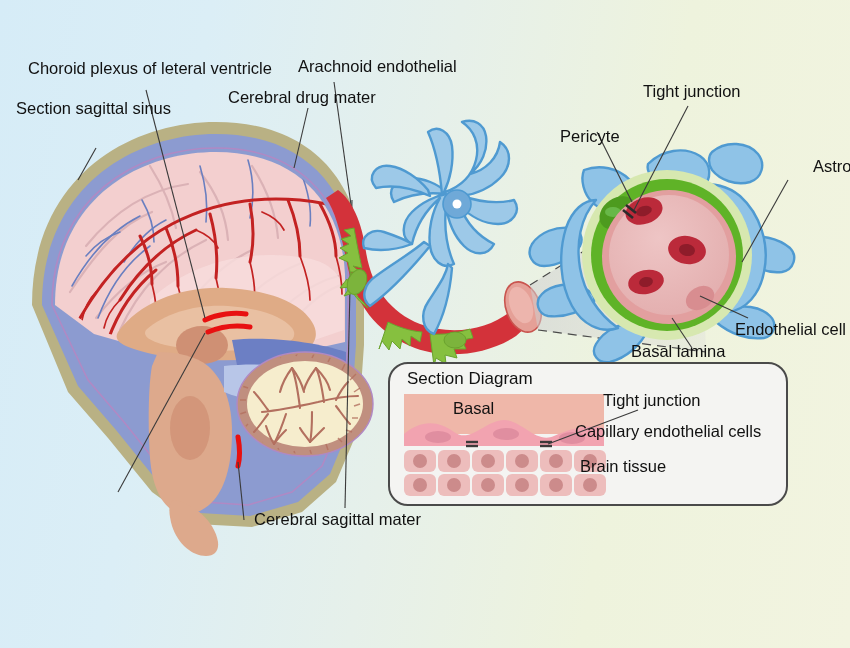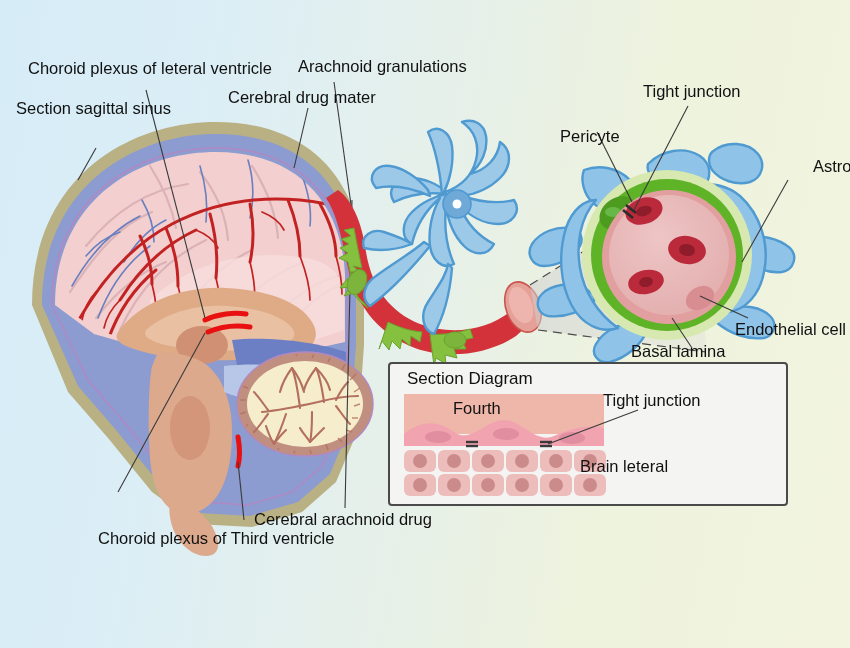--- a/index.html
+++ b/index.html
@@ -338,39 +338,38 @@
       <path d="M692,348 L672,318"></path>
     </g>
   </svg>
 
   <div class="lbl" style="left:28px;top:60px;">Choroid plexus of leteral ventricle</div>
 
   <div class="lbl" style="left:16px;top:100px;">Section sagittal sinus</div>
 
   <div class="lbl" style="left:228px;top:89px;">Cerebral drug mater</div>
 
-  <div class="lbl" style="left:298px;top:58px;">Arachnoid granulations</div>
+  <div class="lbl" style="left:298px;top:58px;">Arachnoid endothelial</div>
 
   <div class="lbl" style="left:560px;top:128px;">Pericyte</div>
 
   <div class="lbl" style="left:643px;top:83px;">Tight junction</div>
 
   <div class="lbl" style="left:765px;top:158px;margin-left:48px;">Astrocyte</div>
 
   <div class="lbl" style="left:735px;top:321px;">Endothelial cell</div>
 
   <div class="lbl" style="left:631px;top:343px;">Basal lamina</div>
 
 
-  <div class="lbl" style="left:98px;top:530px;">Choroid plexus of Third ventricle</div>
-
-  <div class="lbl" style="left:254px;top:511px;">Cerebral arachnoid drug</div>
+
+  <div class="lbl" style="left:254px;top:511px;">Cerebral sagittal mater</div>
 
   <div style="position:absolute;left:388px;top:362px;width:396px;height:140px;
-              background:#f4f4f2;border:2.4px solid #4a4a4a;border-radius:4px;">
+              background:#f4f4f2;border:2.4px solid #4a4a4a;border-radius:20px;">
 
     <div class="lbl panel-title" style="left:17px;top:6px;position:absolute;">Section Diagram</div>
 
     <svg style="position:absolute;left:10px;top:30px;width:376px;height:104px;" viewBox="0 0 376 104">
 
       <rect x="4" y="0" width="200" height="40" fill="#efb7a9"></rect>
 
       <path d="M4,40 C20,26 38,26 54,38 C70,50 86,26 104,26
                C122,26 136,50 154,42 C170,35 188,30 204,34 L204,52 L4,52 Z" fill="#f2a3b0"></path>
       <g fill="#e08ea0">
@@ -417,21 +416,22 @@
               <circle cx="54" cy="91" r="7"></circle>
             <circle cx="88" cy="91" r="7"></circle>
               <circle cx="122" cy="91" r="7"></circle>
             <circle cx="156" cy="91" r="7"></circle>
               <circle cx="190" cy="91" r="7"></circle>
           </g>
         </g>
       </g>
     </svg>
 
-    <div class="lbl" style="left:63px;top:36px;position:absolute;">Fourth</div>
+    <div class="lbl" style="left:63px;top:36px;position:absolute;">Basal</div>
 
     <div class="lbl" style="left:213px;top:28px;position:absolute;">Tight junction</div>
 
-
-    <div class="lbl" style="left:190px;top:94px;position:absolute;">Brain leteral</div>
+    <div class="lbl" style="left:185px;top:59px;position:absolute;">Capillary endothelial cells</div>
+
+    <div class="lbl" style="left:190px;top:94px;position:absolute;">Brain tissue</div>
   </div>
 
 </div>
 
 </body></html>

